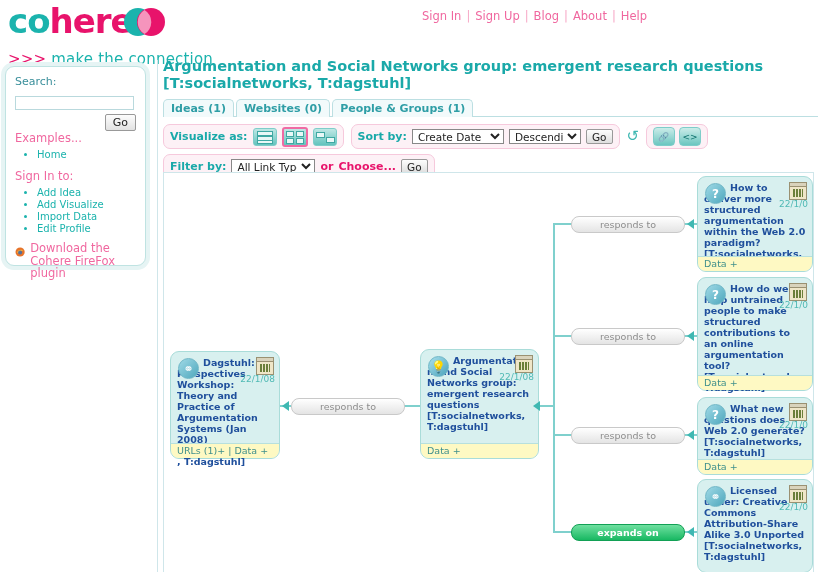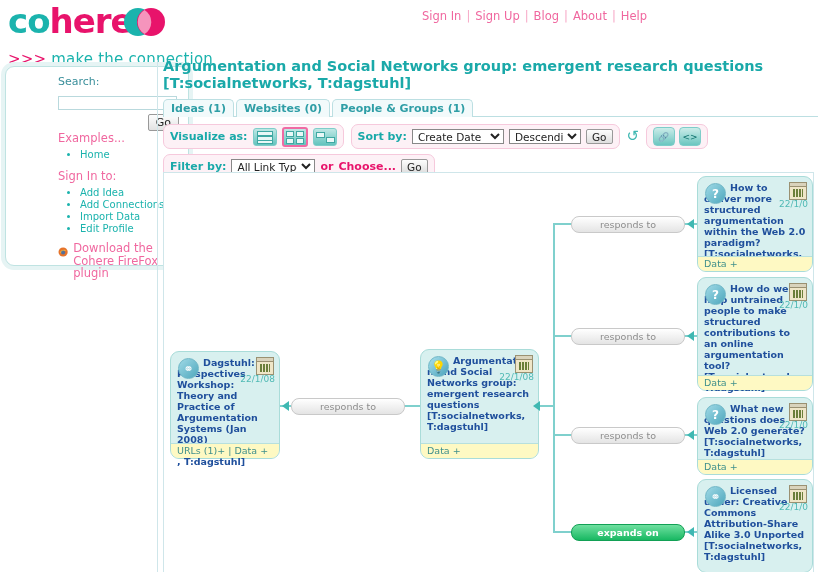--- a/index.html
+++ b/index.html
@@ -24,21 +24,20 @@
   .topnav a { color: #f0679f; text-decoration: none; padding: 0 2px; }
   .topnav .sep { color: #f7a8c6; padding: 0 3px; }
 
   
   .sidebar {
     position: absolute; left: 5px; top: 66px; width: 139px; height: 198px;
     background: #ffffff;
     border: 1px solid #bfe3e2;
     border-radius: 9px;
     box-shadow: 0 0 0 4px #e6f4f4;
-    padding-left: 43px;
   }
   .side-pad { padding: 8px 9px 0 9px; }
   .side-label { font-size: 11px; color: #3a8f9b; margin-bottom: 3px; }
   .side-input {
     width: 119px; height: 14px; border: 1px solid #b9d9dd; background: #fff;
     font-size: 11px; font-family: "DejaVu Sans", sans-serif; color: #333; padding: 1px 2px;
     box-sizing: border-box;
   }
   .side-gobtn {
     margin-top: 4px; float: right; margin-right: 0;
@@ -193,21 +192,21 @@
       <div class="side-label">Search:</div>
       <input class="side-input" type="text" placeholder="" style="">
       <button class="side-gobtn">Go</button>
       <div class="side-head">Examples...</div>
       <ul class="side-ul">
         <li><a href="#">Home</a></li>
       </ul>
       <div class="side-head">Sign In to:</div>
       <ul class="side-ul">
         <li><a href="#">Add Idea</a></li>
-        <li><a href="#">Add Connections</a></li>
+        <li><a href="#">Add Visualize</a></li>
         <li><a href="#">Import Data</a></li>
         <li><a href="#">Edit Profile</a></li>
       </ul>
       <div class="plugin-row">
         <svg width="20" height="20" viewBox="0 0 20 20">
           <circle cx="10" cy="10" r="9" fill="#e6732a"></circle>
           <path d="M4 11 C5 5, 14 4, 17 8 C14 7, 8 8, 6 13 Z" fill="#f5b03c"></path>
           <circle cx="10" cy="11" r="4" fill="#2f6fb5" opacity="0.8"></circle>
         </svg>
         <div class="plugin-text">Download the Cohere FireFox plugin</div>

